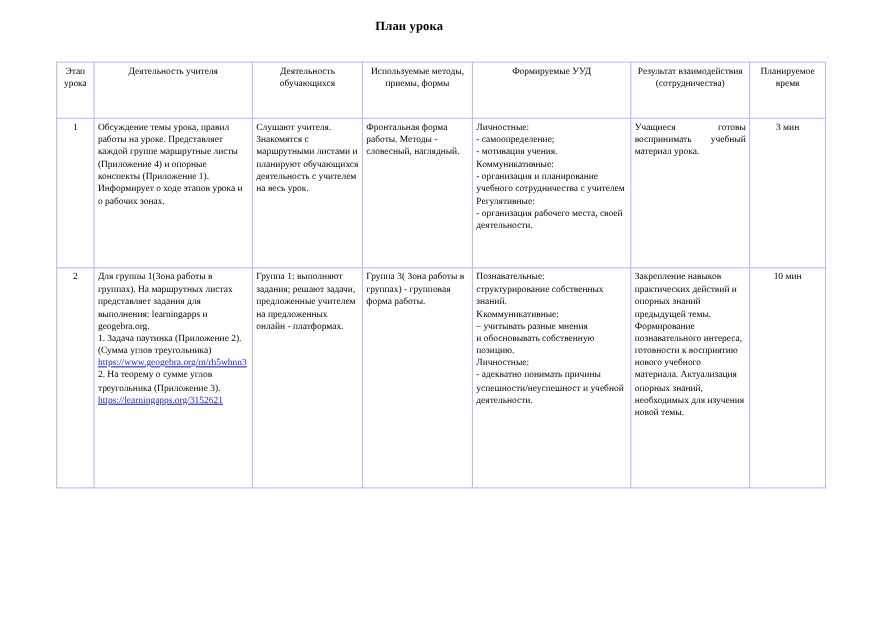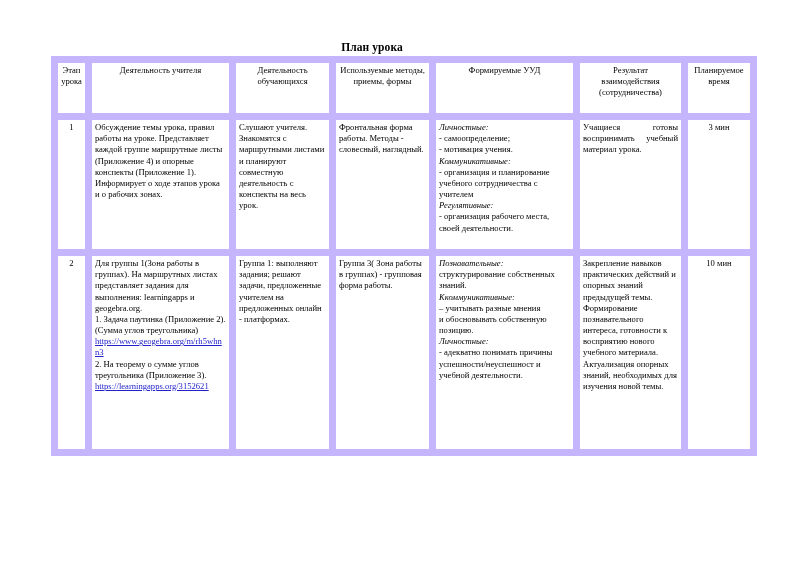--- a/index.html
+++ b/index.html
@@ -17,37 +17,37 @@
   }
   .page {
     position: relative;
     width: 800px;
     height: 566px;
     box-sizing: border-box;
   }
   .doc-title {
     position: absolute;
     left: 0;
-    top: 41px;
+    top: 18px;
     width: 744px;
     text-align: center;
     font-size: 11.5px;
     font-weight: bold;
     letter-spacing: 0.1px;
   }
   table.plan {
     position: absolute;
     left: 51px;
     top: 56px;
     width: 699px;
     border-collapse: collapse;
     table-layout: fixed;
   }
   table.plan td, table.plan th {
-    border: 7px solid #c4b5fd;
+    border: 1px solid #c4b5fd;
     vertical-align: top;
     padding: 2px 3px 2px 3px;
     font-size: 8.6px;
     line-height: 1.30;
     font-weight: normal;
   }
   thead th {
     text-align: center;
     vertical-align: top;
     font-weight: bold;
@@ -74,21 +74,20 @@
     font-weight: bold;
     font-size: 9.3px;
     padding: 2px 0 3px 0;
     height: 13px;
     vertical-align: middle;
   }
   td.justify { text-align: justify; }
   td.time-cell { text-align: center; padding-top: 3px; }
 
   .uud-label {
-    font-style: italic;
   }
   a.link {
     color: #2222cc;
     text-decoration: underline;
     word-break: break-all;
     text-align: right;
   }
   .para { margin: 0; padding: 0; }
   .r1-tall { height: 136px; }
   .r2-tall { height: 200px; }
@@ -120,21 +119,21 @@
         <th>Результат взаимодействия (сотрудничества)</th>
         <th>Планируемое время</th>
       </tr>
     </thead>
     <tbody>
 
 
       <tr class="r1-tall">
         <td class="stage-num">1</td>
         <td>Обсуждение темы урока, правил работы на уроке. Представляет каждой группе маршрутные листы (Приложение 4) и опорные конспекты (Приложение 1). Информирует о ходе этапов урока и о рабочих зонах.</td>
-        <td>Слушают учителя. Знакомятся с маршрутными листами и планируют совместную деятельность с конспекты на весь урок.</td>
+        <td>Слушают учителя. Знакомятся с маршрутными листами и планируют обучающихся деятельность с учителем на весь урок.</td>
         <td>Фронтальная форма работы. Методы - словесный, наглядный.</td>
         <td>
           <div class="para">
             <span class="uud-label">Личностные:</span><br>
             <span>- самоопределение;</span><br>
             <span>- мотивация учения.</span><br>
             <span class="uud-label">Коммуникативные:</span><br>
             <span>- организация и планирование учебного сотрудничества с учителем</span><br>
             <span class="uud-label">Регулятивные:</span><br>
             <span>- организация рабочего места, своей деятельности.</span>

